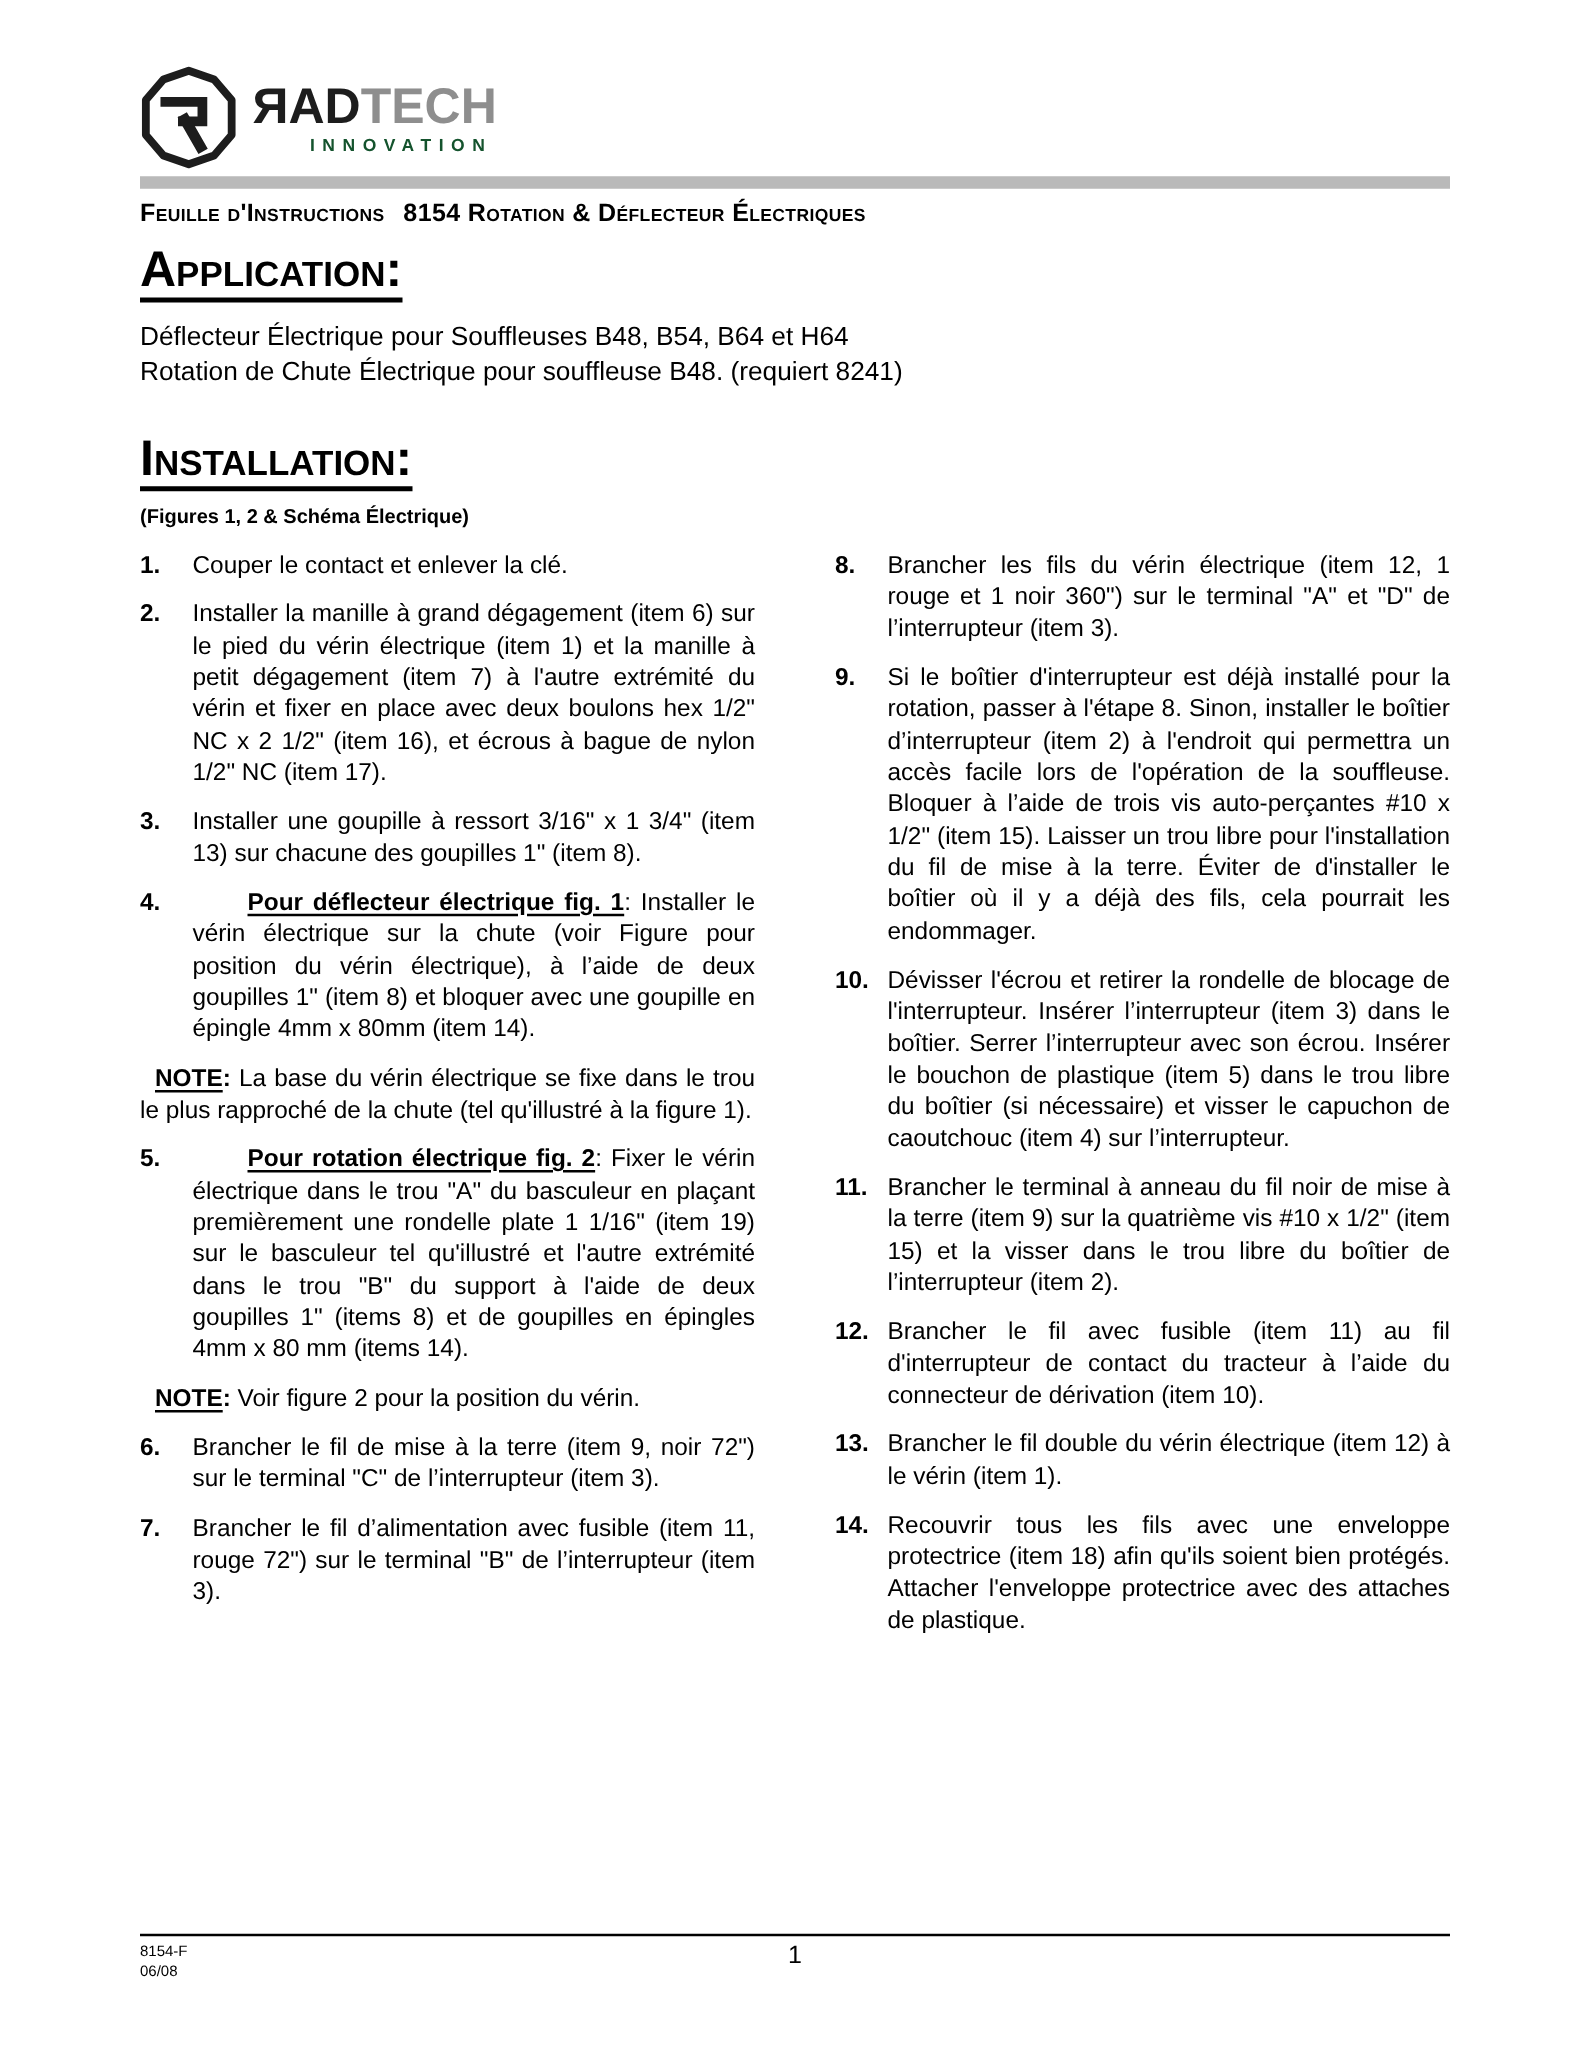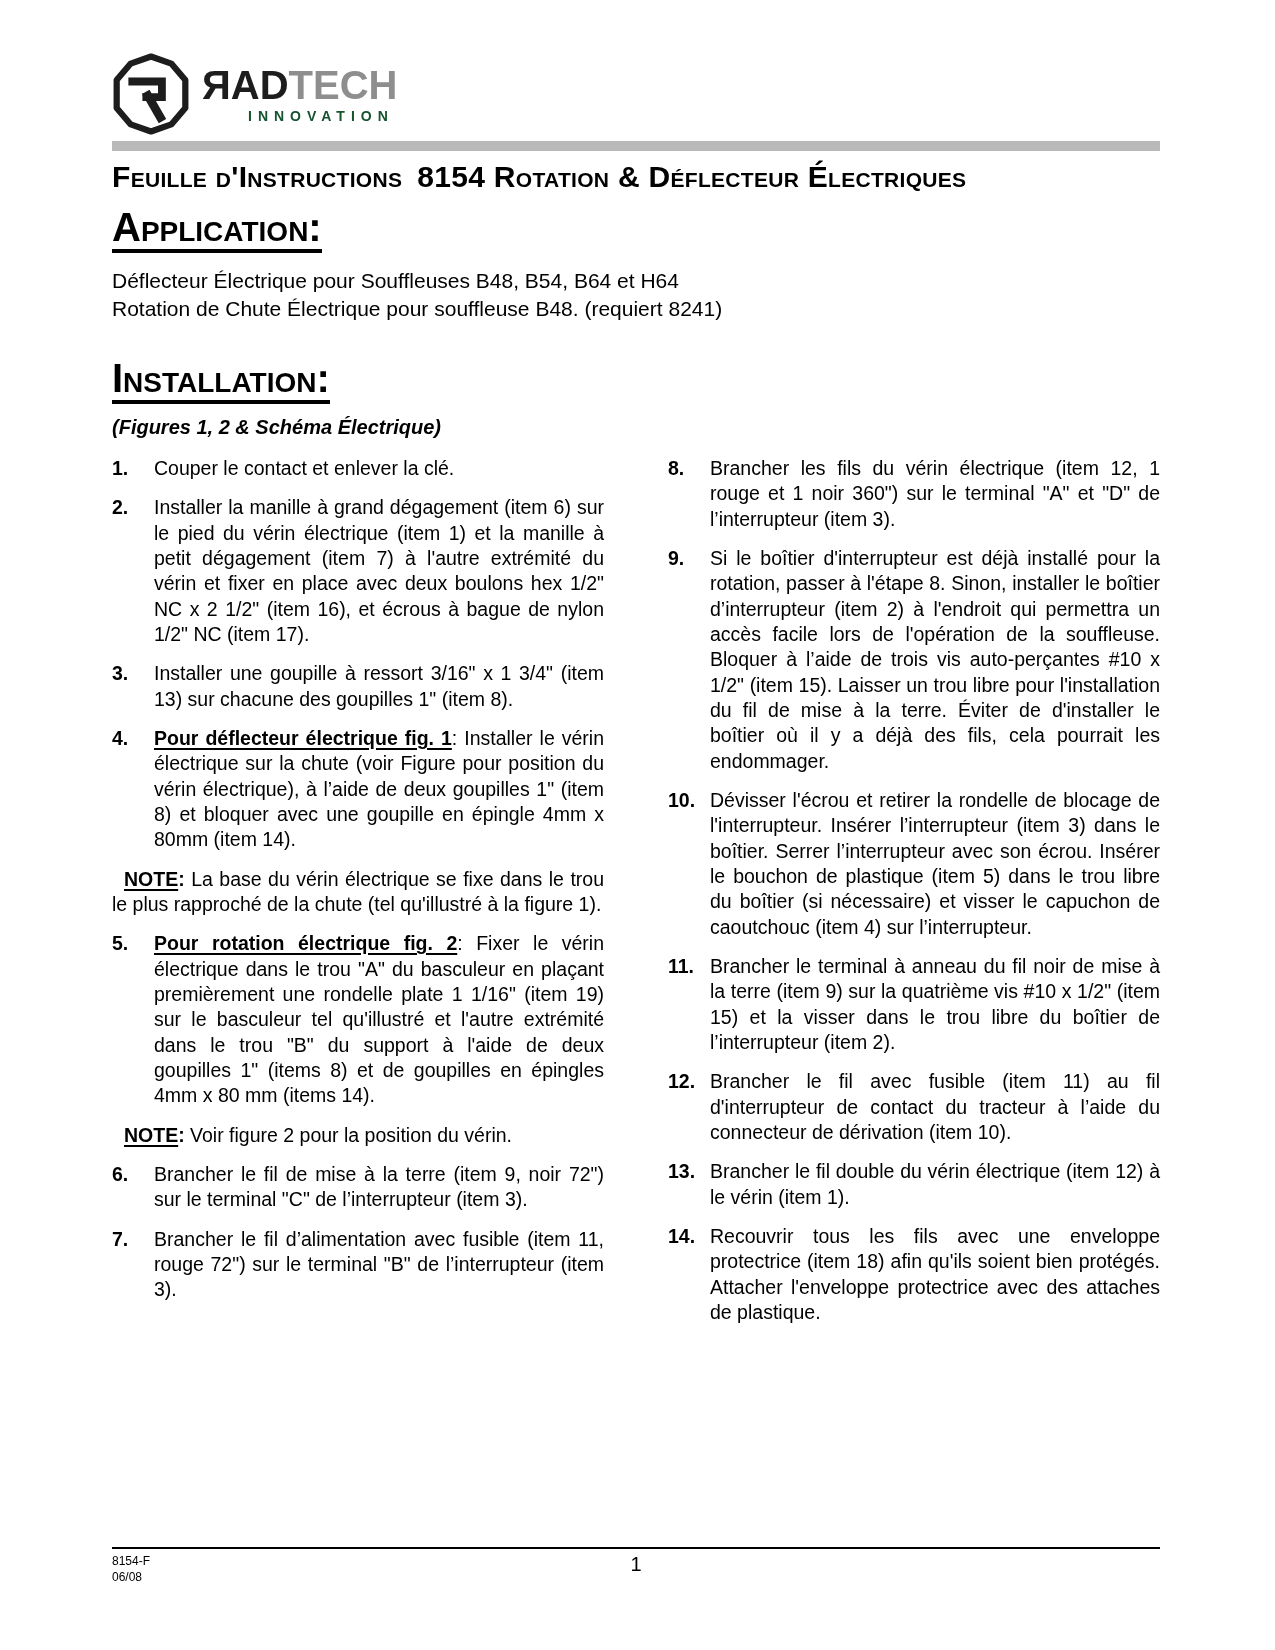--- a/index.html
+++ b/index.html
@@ -24,48 +24,49 @@
   .brand-dark { color: #1d1d1d; }
   .brand-gray { color: #8e8e8e; }
   .innovation {
     font-size: 14px; font-weight: bold; letter-spacing: 6px;
     color: #14532d; margin-left: 46px; margin-top: 3px;
   }
   
   .bar { height: 10px; background: #b9b9b9; margin-top: 2px; }
   .title {
     margin: 9px 0 0 0;
-    font-size: 30px; font-weight: bold;
+    font-size: 20px; font-weight: bold;
     font-variant: small-caps;
     letter-spacing: 0.3px;
     white-space: nowrap;
   }
   .title-part2 { margin-left: 15px; }
   .sec-heading {
     display: inline-block;
     font-size: 40px; font-weight: bold;
     font-variant: small-caps;
     border-bottom: 4px solid #000;
     padding-bottom: 1px;
     line-height: 1.05;
   }
   .app-heading { margin: 12px 0 0 0; }
   .inst-heading { margin: 34px 0 0 0; }
   .app-lines { margin: 14px 0 0 0; font-size: 21px; font-weight: normal; line-height: 1.33; }
-  .figures { margin: 12px 0 0 0; font-size: 20px; font-weight: bold; font-style: italic; }
+  .figures { margin: 12px 0 0 0; font-size: 16px; font-weight: bold; }
   
   .cols { display: flex; gap: 64px; margin-top: 17px; }
   .col { flex: 1; min-width: 0; font-size: 19.5px; line-height: 1.3; text-align: justify; }
   .li { position: relative; padding-left: 42px; margin: 0 0 14px 0; }
   .li .num { position: absolute; left: 0; top: 0; font-weight: bold; }
   .lead {
     font-weight: bold;
     text-decoration: underline;
     text-decoration-thickness: 2px;
     text-underline-offset: 3px;
+    margin-left: 44px;
   }
   .note { margin: 0 0 14px 0; }
   .note .nl {
     font-weight: bold;
     text-decoration: underline;
     text-decoration-thickness: 2px;
     text-underline-offset: 3px;
     margin-left: 12px;
   }
   .note .ns { font-weight: bold; }

